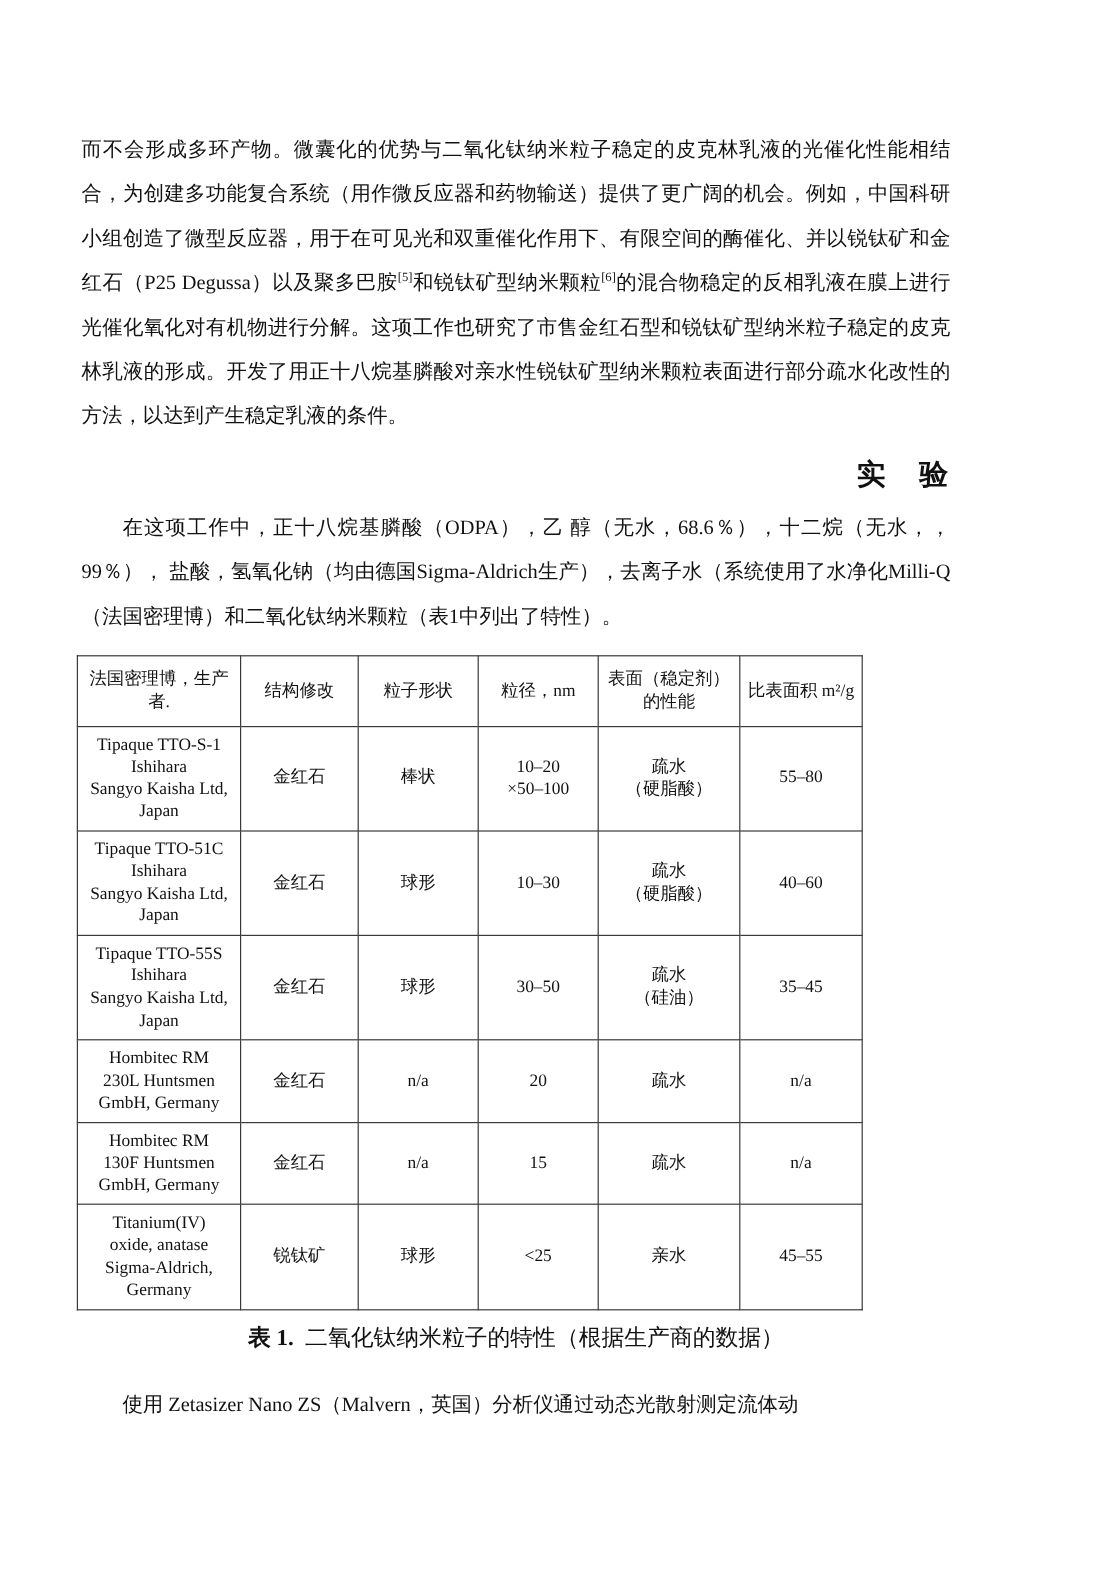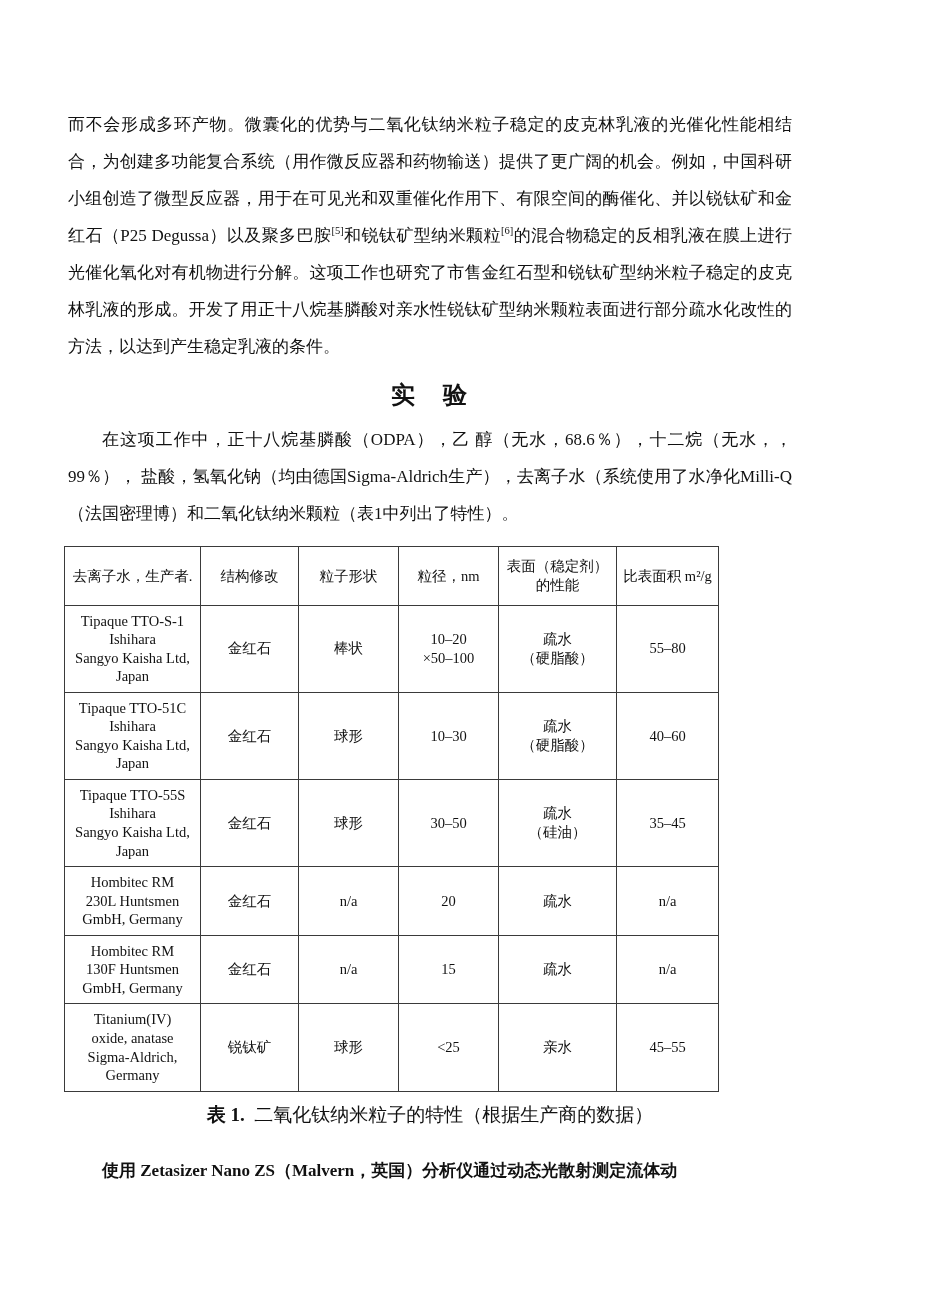--- a/index.html
+++ b/index.html
@@ -23,21 +23,21 @@
   }
   .body-text sup {
     font-size: 0.62em;
     line-height: 0;
   }
   .indent { text-indent: 2em; }
   .section-heading {
     margin: 14px 0 10px 0;
     font-size: 24px;
     font-weight: bold;
-    text-align: center;
+    text-align: right;
     letter-spacing: 2px;
   }
   .p2 { margin-top: 2px; }
   table.spec-table {
     border-collapse: collapse;
     table-layout: fixed;
     width: 654px;
     margin: 14px 0 0 -4px;
   }
   table.spec-table th,
@@ -54,21 +54,21 @@
   }
   table.spec-table th {
     padding: 10px 3px;
   }
   .caption {
     margin: 10px 0 0 0;
     font-size: 19px;
     text-align: center;
   }
   .caption .cap-label { font-weight: bold; }
-  .p3 { margin-top: 24px; font-weight: bold; }
+  .p3 { margin-top: 24px; }
 </style>
 </head>
 <body>
 
 <div class="page">
 
   <p class="body-text"><span>而不会形成多环产物。微囊化的优势与二氧化钛纳米粒子稳定的皮克林乳液的光催化性能相结合，为创建多功能复合系统（用作微反应器和药物输送）提供了更广阔的机会。例如，中国科研小组创造了微型反应器，用于在可见光和双重催化作用下、有限空间的酶催化、并以锐钛矿和金红石（P25 Degussa）以及聚多巴胺</span><sup>[5]</sup><span>和锐钛矿型纳米颗粒</span><sup>[6]</sup><span>的混合物稳定的反相乳液在膜上进行光催化氧化对有机物进行分解。这项工作也研究了市售金红石型和锐钛矿型纳米粒子稳定的皮克林乳液的形成。开发了用正十八烷基膦酸对亲水性锐钛矿型纳米颗粒表面进行部分疏水化改性的方法，以达到产生稳定乳液的条件。</span></p>
 
   <h2 class="section-heading">实　验</h2>
 
@@ -78,21 +78,21 @@
     <colgroup>
       <col style="width:136px">
       <col style="width:98px">
       <col style="width:100px">
       <col style="width:100px">
       <col style="width:118px">
       <col style="width:102px">
     </colgroup>
     <thead>
       <tr>
-        <th>去离子水，生产者.</th>
+        <th>法国密理博，生产者.</th>
         <th>结构修改</th>
         <th>粒子形状</th>
         <th>粒径，nm</th>
         <th>表面（稳定剂）的性能</th>
         <th>比表面积 m²/g</th>
       </tr>
     </thead>
     <tbody>
       <tr>
         <td>Tipaque TTO-S-1

